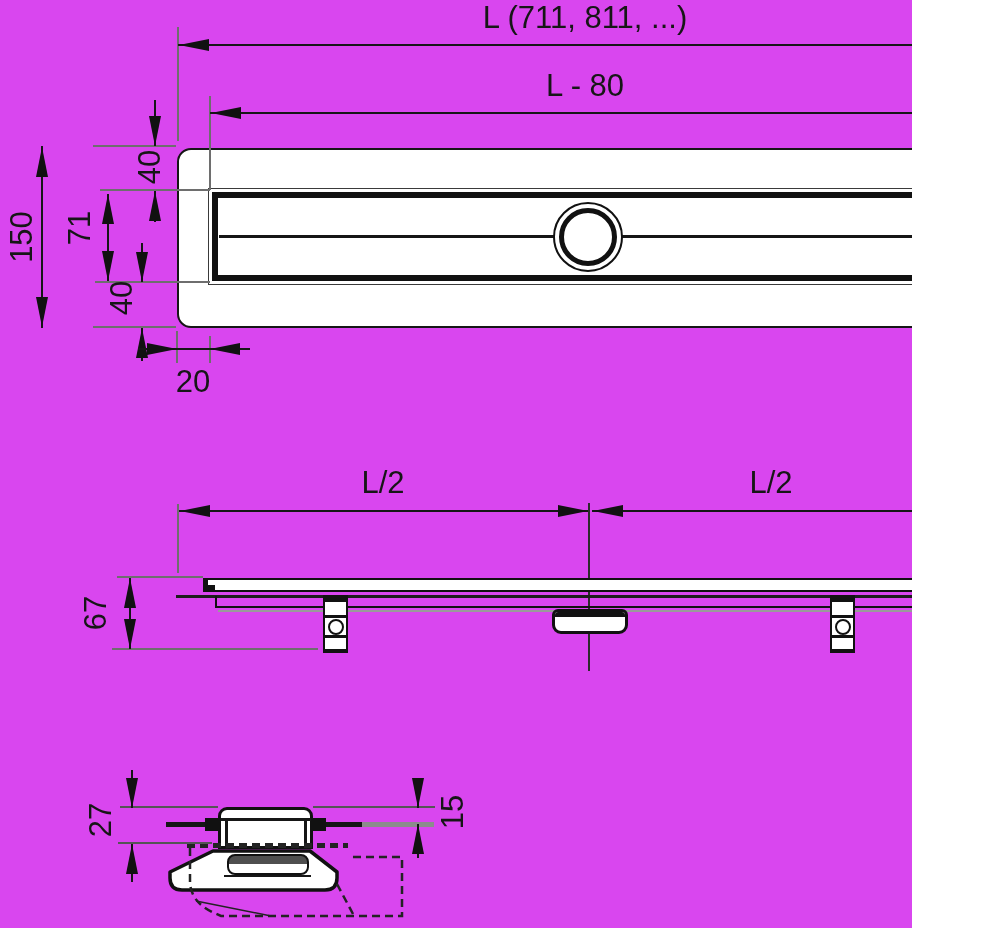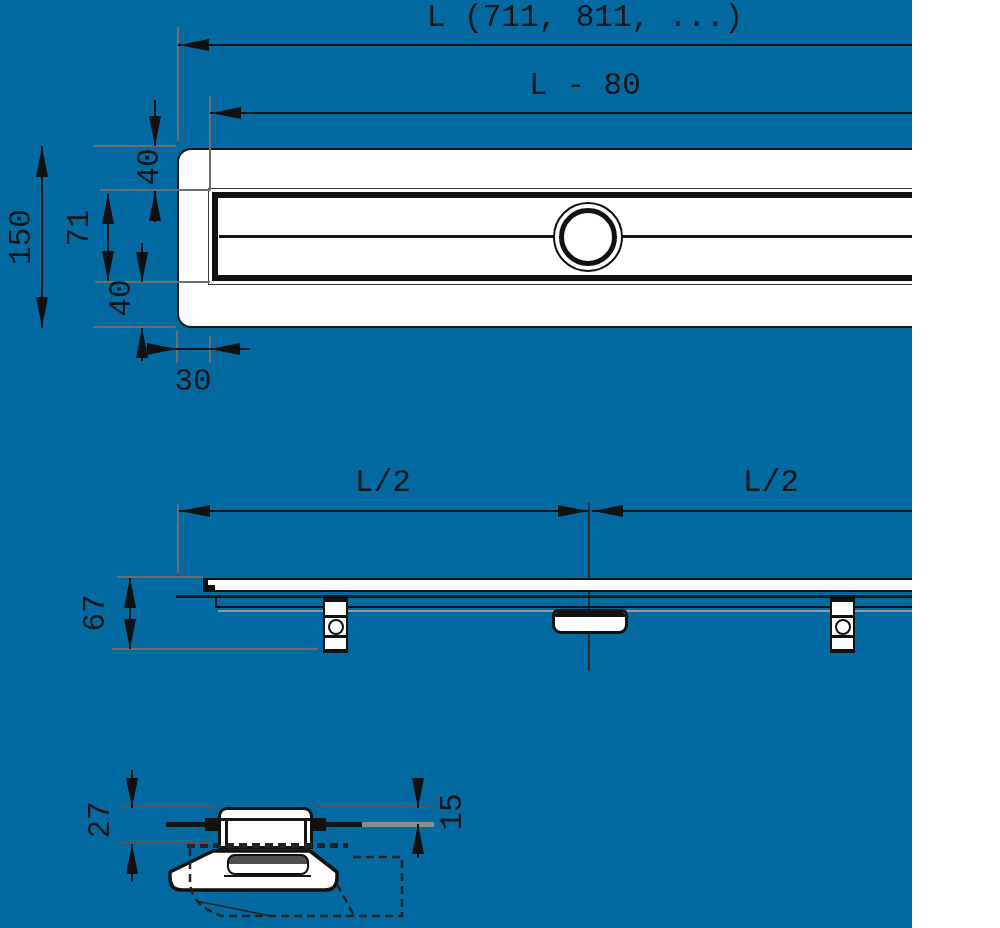--- a/index.html
+++ b/index.html
@@ -1,17 +1,17 @@
 <!DOCTYPE html>
 <html><head>
 <meta charset="utf-8">
 <style>
   html,body{margin:0;padding:0;background:#fff;}
-  #canvas{position:relative;width:912px;height:928px;background:#0369a1;overflow:hidden;
-          font-family:Liberation Mono, monospace;}
+  #canvas{position:relative;width:912px;height:928px;background:#d946ef;overflow:hidden;
+          font-family:Liberation Sans, sans-serif;}
   .ln{position:absolute;background:#161616;}
   .ext{position:absolute;background:#6e6e6e;}
   .lbl{position:absolute;font-size:31px;color:#161616;white-space:nowrap;line-height:1;}
   .lbl.h{transform:translateX(-50%);}
   .lbl.v{transform:translate(-50%,-50%) rotate(-90deg);}
   .arr{position:absolute;width:0;height:0;border-style:solid;border-color:transparent;}
   .arr.r{border-width:6.5px 0 6.5px 30px;border-left-color:#111;}
   .arr.l{border-width:6.5px 30px 6.5px 0;border-right-color:#111;}
   .arr.u{border-width:0 6.5px 30px 6.5px;border-bottom-color:#111;}
   .arr.d{border-width:30px 6.5px 0 6.5px;border-top-color:#111;}
@@ -81,21 +81,21 @@
     <div class="arr u" style="left:135.5px;top:328px;"></div>
     <div class="lbl v" style="left:121px;top:298px;">40</div>
 
     <div class="ext" style="left:176px;top:331px;width:2px;height:32px;"></div>
     <div class="ext" style="left:209px;top:336px;width:2px;height:27px;"></div>
     <div class="ln" style="left:177px;top:348px;width:33px;height:2px;"></div>
     <div class="ln" style="left:138px;top:348px;width:40px;height:2px;"></div>
     <div class="ln" style="left:210px;top:348px;width:40px;height:2px;"></div>
     <div class="arr r" style="left:147px;top:342.5px;"></div>
     <div class="arr l" style="left:210px;top:342.5px;"></div>
-    <div class="lbl h" style="left:193px;top:366px;">30</div>
+    <div class="lbl h" style="left:193px;top:366px;">20</div>
   </div>
 
   <div>
 
     <div class="ext" style="left:177px;top:504px;width:2px;height:69px;"></div>
     <div class="ext" style="left:990px;top:504px;width:2px;height:86px;"></div>
     <div class="ln" style="left:588px;top:503px;width:2px;height:168px;background:#2c2c2c;"></div>
     <div class="ln" style="left:179px;top:510px;width:409px;height:2px;"></div>
     <div class="arr l" style="left:180px;top:504.5px;"></div>
     <div class="arr r" style="left:558px;top:504.5px;"></div>

